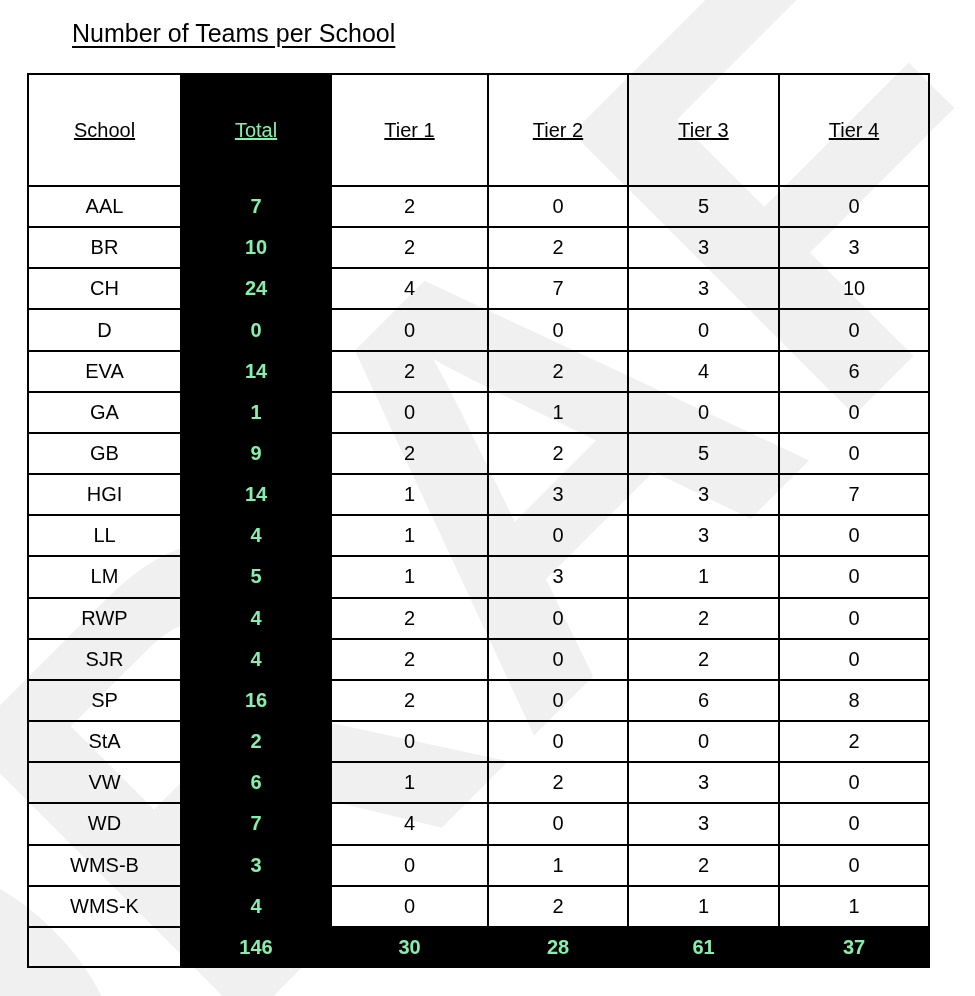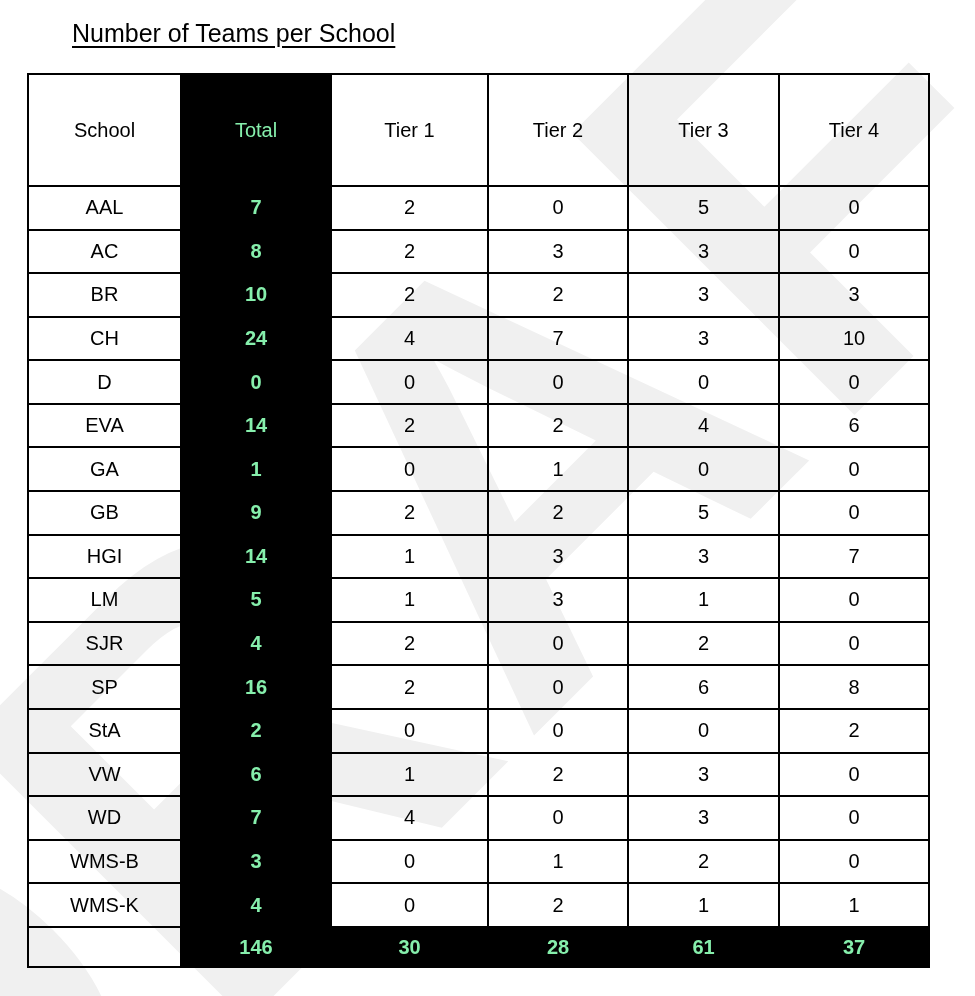--- a/index.html
+++ b/index.html
@@ -58,20 +58,21 @@
   table.teams td {
     border: 2px solid #000000;
     padding: 0;
     vertical-align: middle;
     background: transparent;
     overflow: hidden;
   }
   table.teams thead th {
     height: 110px;
     font-weight: 400;
+    text-decoration: underline;
   }
   table.teams tfoot td {
     height: 38px;
     margin-left: 44px;
   }
   .black-cell {
     background: #000000 !important;
     color: #86efac;
     font-weight: 700;
   }
@@ -113,28 +114,20 @@
     <tbody>
         <tr>
           <td><span>AAL</span></td>
           <td class="black-cell">7</td>
           <td>2</td>
           <td>0</td>
           <td>5</td>
           <td>0</td>
         </tr>
         <tr>
-          <td><span>AC</span></td>
-          <td class="black-cell">8</td>
-          <td>2</td>
-          <td>3</td>
-          <td>3</td>
-          <td>0</td>
-        </tr>
-        <tr>
           <td><span>BR</span></td>
           <td class="black-cell">10</td>
           <td>2</td>
           <td>2</td>
           <td>3</td>
           <td>3</td>
         </tr>
         <tr>
           <td><span>CH</span></td>
           <td class="black-cell">24</td>
@@ -177,25 +170,41 @@
         </tr>
         <tr>
           <td><span>HGI</span></td>
           <td class="black-cell">14</td>
           <td>1</td>
           <td>3</td>
           <td>3</td>
           <td>7</td>
         </tr>
         <tr>
+          <td><span>LL</span></td>
+          <td class="black-cell">4</td>
+          <td>1</td>
+          <td>0</td>
+          <td>3</td>
+          <td>0</td>
+        </tr>
+        <tr>
           <td><span>LM</span></td>
           <td class="black-cell">5</td>
           <td>1</td>
           <td>3</td>
           <td>1</td>
+          <td>0</td>
+        </tr>
+        <tr>
+          <td><span>RWP</span></td>
+          <td class="black-cell">4</td>
+          <td>2</td>
+          <td>0</td>
+          <td>2</td>
           <td>0</td>
         </tr>
         <tr>
           <td><span>SJR</span></td>
           <td class="black-cell">4</td>
           <td>2</td>
           <td>0</td>
           <td>2</td>
           <td>0</td>
         </tr>

